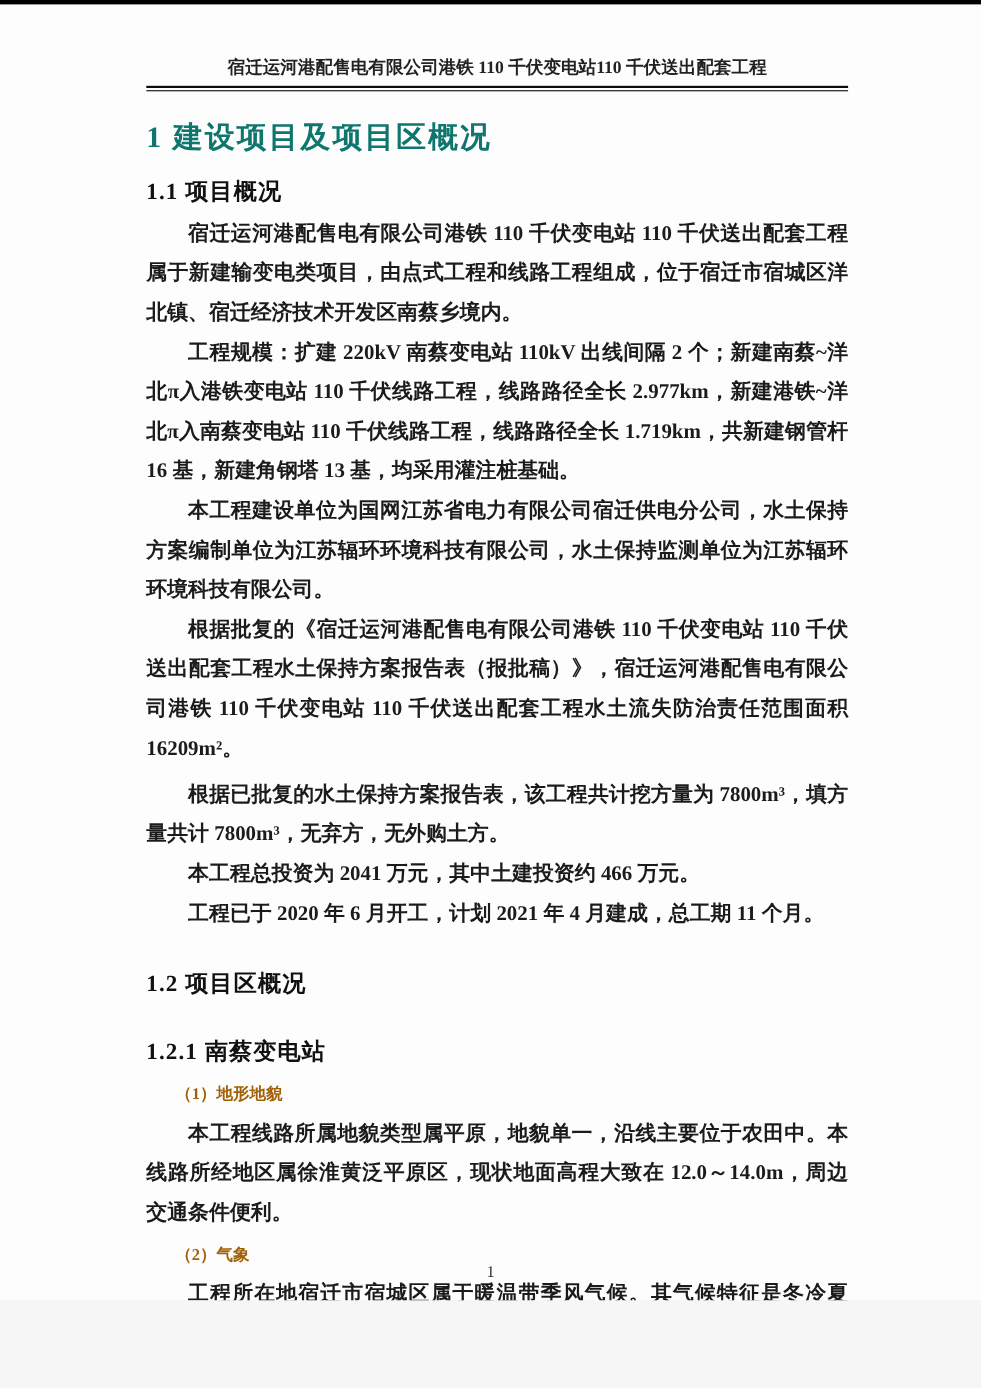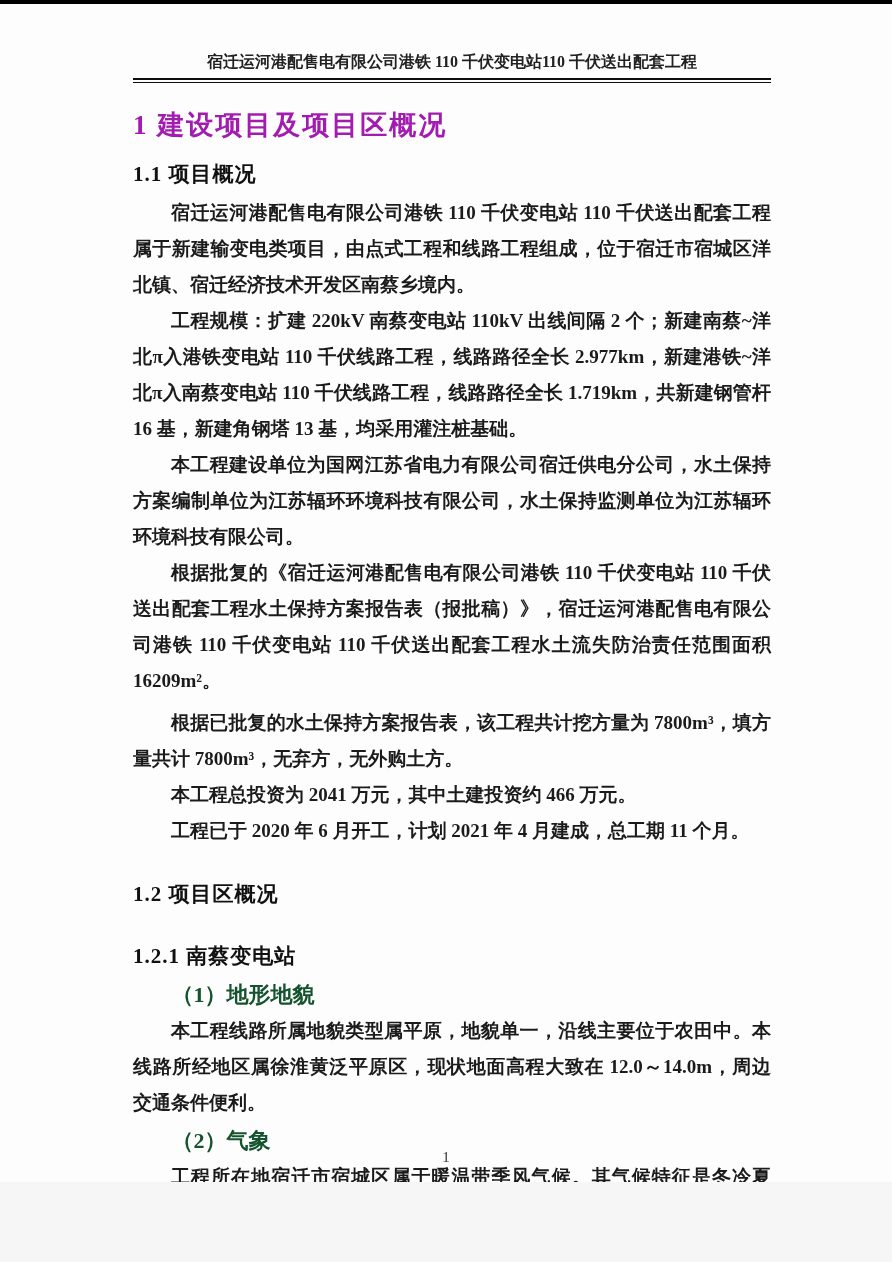--- a/index.html
+++ b/index.html
@@ -38,21 +38,21 @@
     height: 2px;
     border-top: 2.5px solid #0d0d0d;
     border-bottom: 1.5px solid #0d0d0d;
   }
   h1.doc-h1 {
     margin: 24px 0 0 0;
     font-size: 27px;
     line-height: 36px;
     font-weight: bold;
     letter-spacing: 2px;
-    color: #a21caf;
+    color: #0f766e;
   }
   h2.doc-h2 {
     margin: 16px 0 0 0;
     font-size: 21px;
     line-height: 30px;
     font-weight: bold;
     letter-spacing: 1px;
     color: #111;
   }
   h2.sp-before { margin-top: 30px; }
@@ -70,25 +70,25 @@
     font-size: 19px;
     line-height: 36px;
     text-align: justify;
     text-indent: 2em;
     color: #1b1b1b;
     font-weight: bold;
   }
   p.sp-before { margin-top: 6px; }
   p.subhead {
     margin: 2px 0 0 0;
-    font-size: 22px;
+    font-size: 15px;
     line-height: 36px;
     font-weight: bold;
     text-indent: 1.75em;
-    color: #14532d;
+    color: #a16207;
   }
   p.cont { text-align-last: justify; }
   .page-footer {
     position: absolute;
     left: 0; bottom: 16px;
     width: 100%;
     text-align: center;
     font-size: 15px;
     color: #333;
   }

